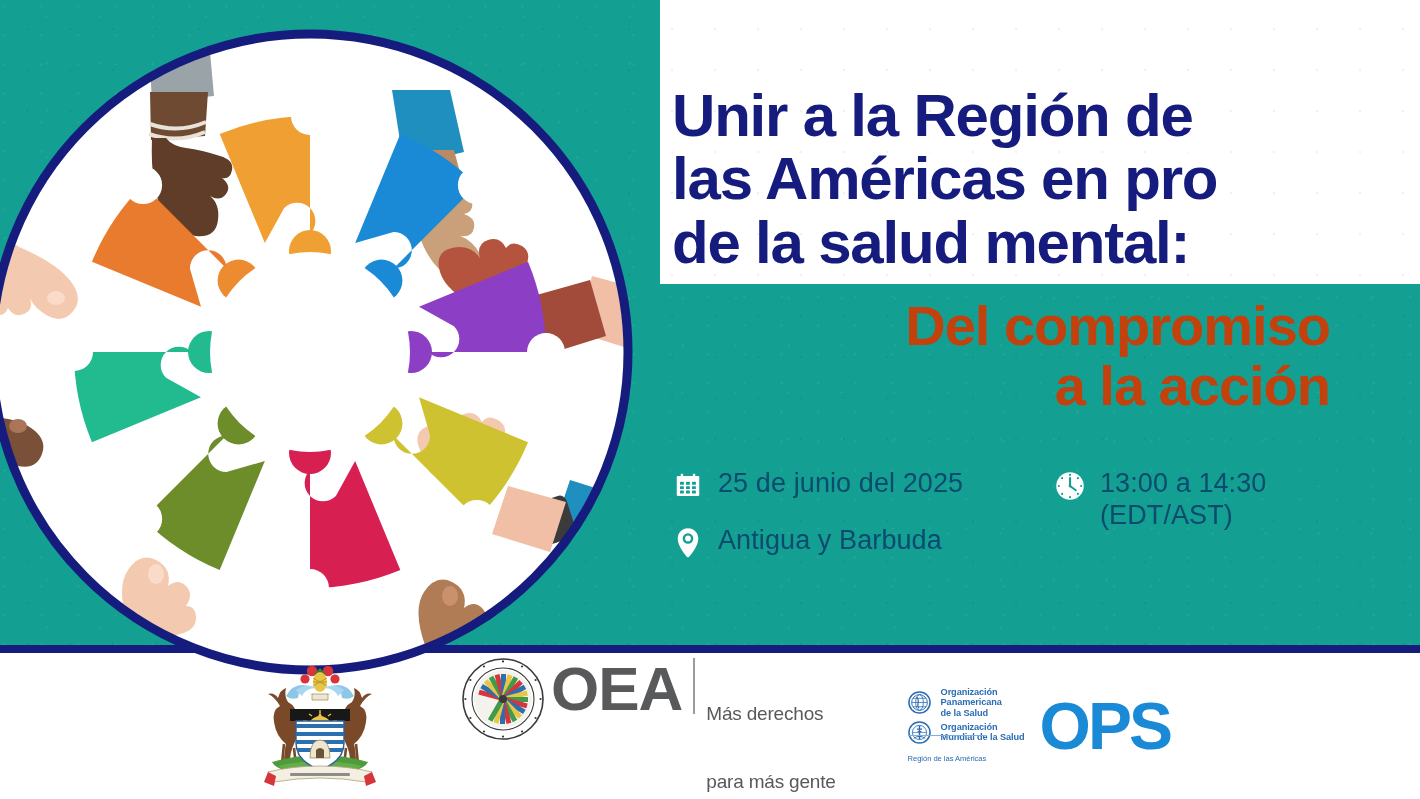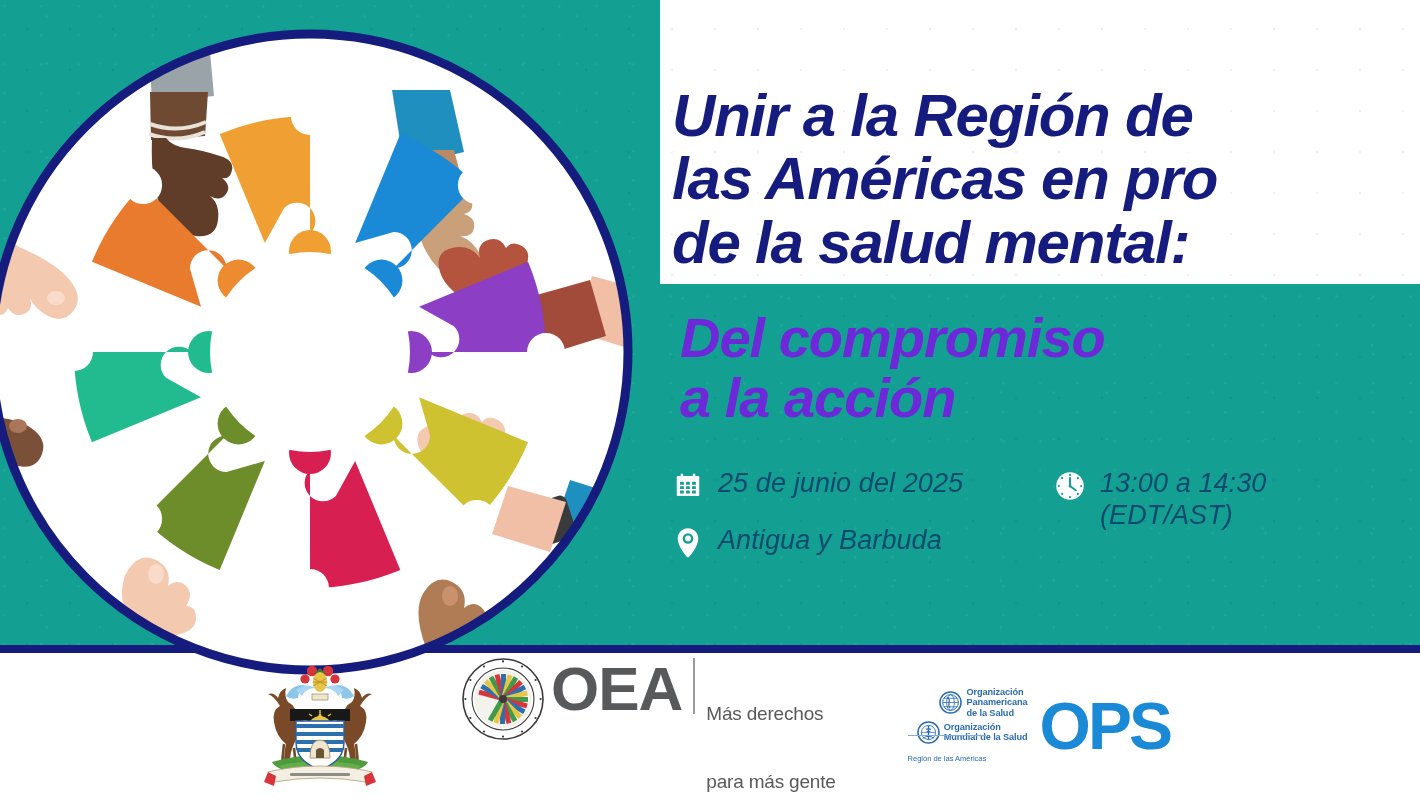--- a/index.html
+++ b/index.html
@@ -51,39 +51,40 @@
   }
 
   
   .illustration {
     position:absolute; left:-40px; top:12px; width:700px; height:712px;
   }
   .illustration svg { display:block; width:100%; height:100%; }
 
   
   .content {
-    position:absolute; left:672px; top:0; width:700px; height:762px;font-style:italic;
+    position:absolute; left:672px; top:0; width:700px; height:762px;
   }
   .headline {
     position:absolute; left:0; top:84px; width:650px;
     color:#151c7d;
     font-weight:700;
     font-size:60px;
     line-height:1.055;
     letter-spacing:-1.2px;
   }
   .headline .ln { display:block; white-space:nowrap; }
 
   .subhead {
-    position:absolute; left:8px; top:308px; width:650px;
-    color:#6d28d9;
+    position:absolute; left:8px; top:296px; width:650px;
+    color:#c2410c;
     font-weight:700;
     font-size:56px;
     line-height:1.07;
     letter-spacing:-1px;
+    text-align:right;
   }
   .subhead .ln { display:block; white-space:nowrap; }
 
   .meta {
     position:absolute; left:0; top:468px; width:700px;
     color:#ffffff;
   }
   .meta-col-a { position:absolute; left:0;   top:0; width:370px; }
   .meta-col-b { position:absolute; left:382px; top:0; width:320px; }
 
@@ -123,21 +124,21 @@
   .oea-div { width:2px; height:56px; background:#9a9b9d; margin:0 4px; }
   .oea-tag {
     font-size:19px; line-height:1.25; color:#58595b; font-weight:400;
     letter-spacing:-.2px;
   }
   .oea-tag span { display:block;margin-top:44px; }
 
   .ops { display:flex; align-items:center; gap:12px; }
   .ops-marks { width:120px; }
   .ops-line {
-    display:flex; align-items:center; gap:4px; margin-bottom:3px;justify-content:flex-end;
+    display:flex; align-items:center; gap:10px; margin-bottom:3px;
   }
   .ops-badge { width:23px; height:23px; flex:0 0 auto; }
   .ops-name {
     font-size:9.2px; line-height:1.12; color:#2b6cb3; font-weight:600;
     letter-spacing:-.1px;
   }
   .ops-name span { display:block; }
   .ops-region {
     font-size:7.6px; color:#2b6cb3; font-weight:500;
     border-top:1px solid #7fb0dd; padding-top:18px; margin-top:2px;

